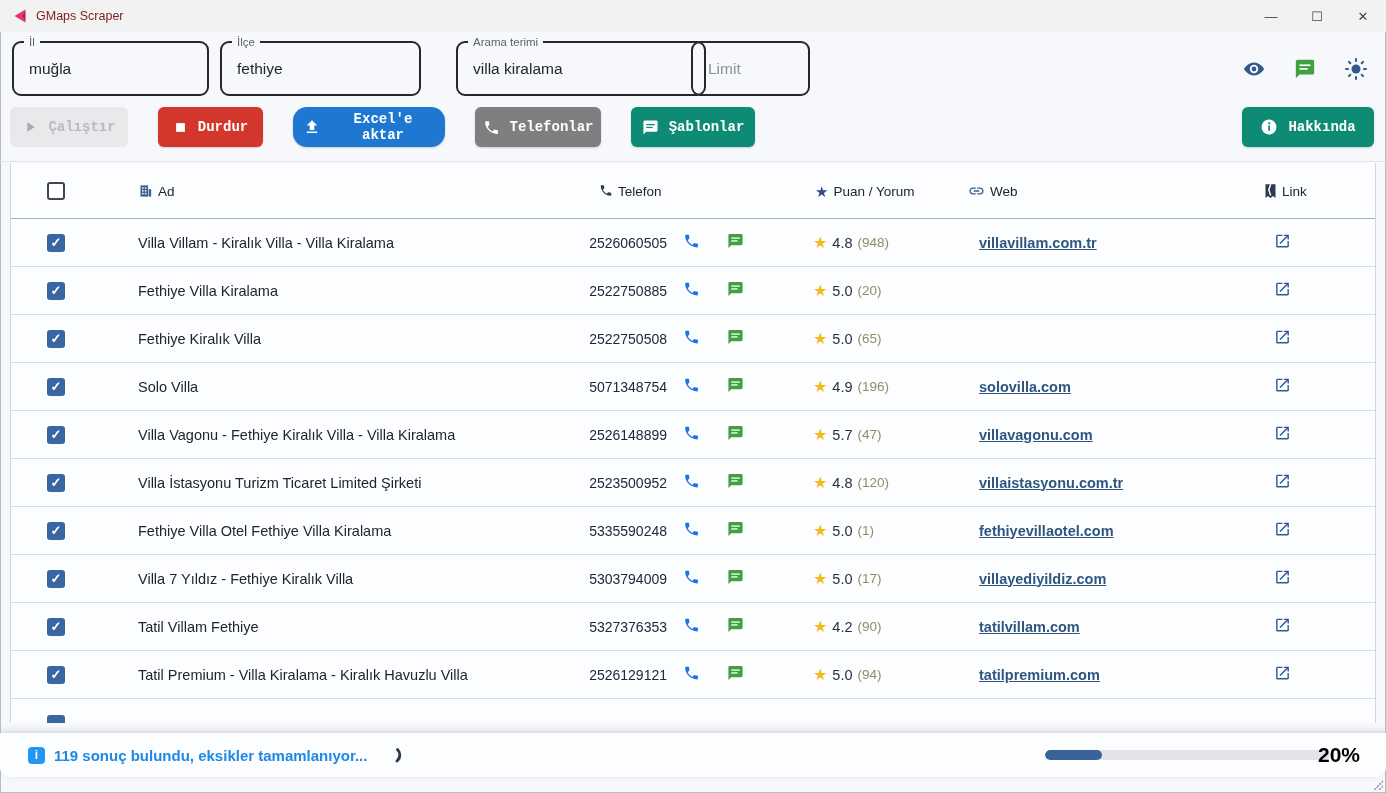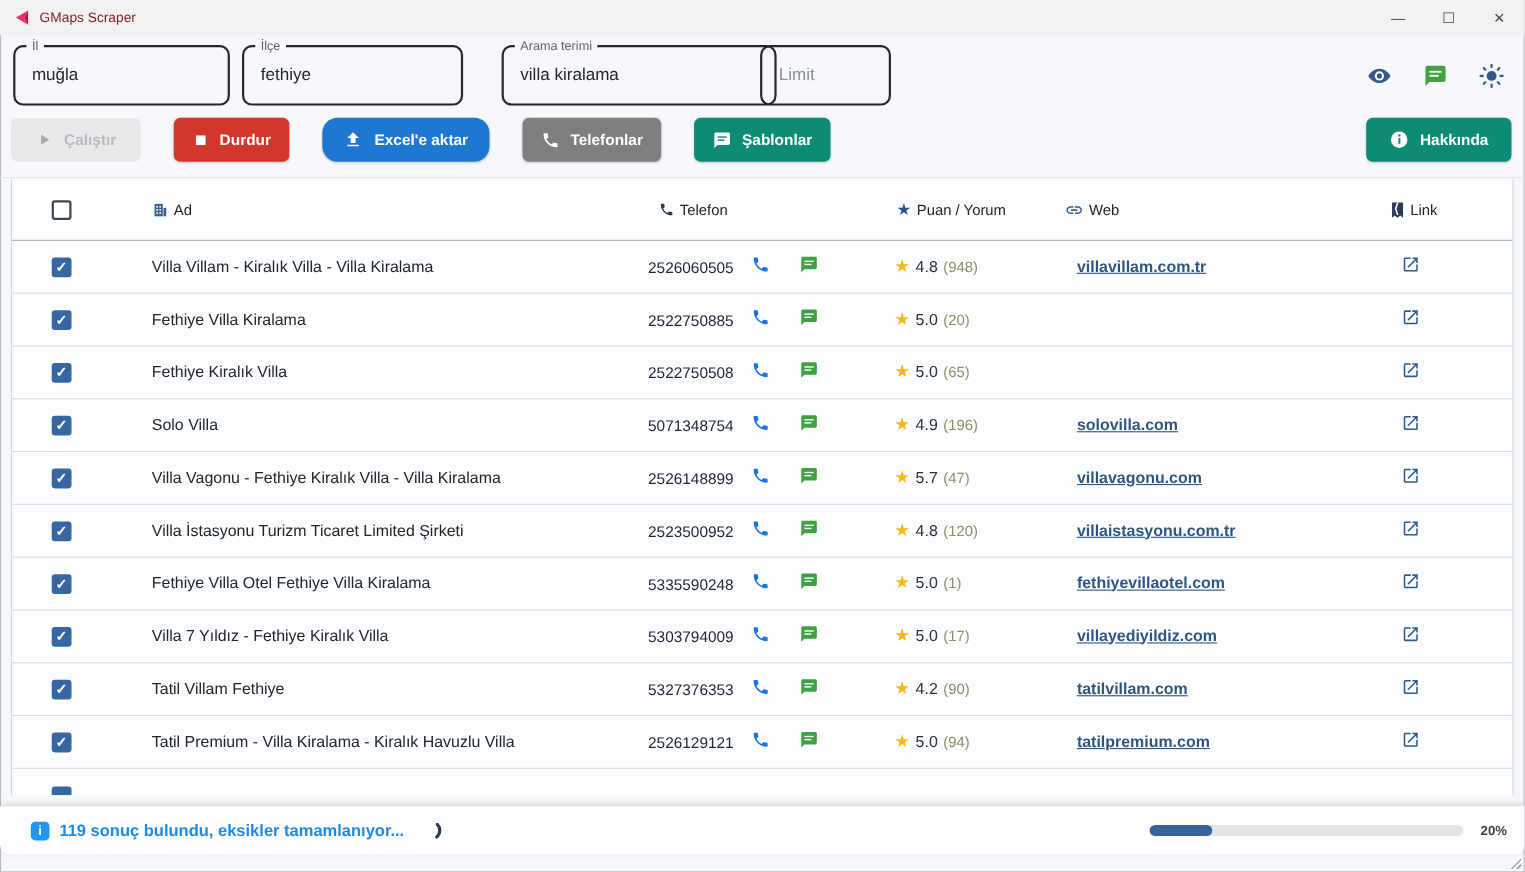--- a/index.html
+++ b/index.html
@@ -43,21 +43,21 @@
   .f-il  { left:12px;  width:197px; }
   .f-ilce{ left:220px; width:201px; }
   .f-arama{ left:456px; width:250px; }
   .f-limit{ left:691px; width:119px; }
   .form-icons { position:absolute; top:0; right:18px; height:58px; display:flex; align-items:center; gap:27px; }
   .form-icons .fic { width:24px; height:24px; display:flex; align-items:center; justify-content:center; cursor:pointer; }
   
   .btn-row { position:absolute; top:107px; left:10px; right:12px; height:40px; display:flex; gap:30px; }
   .btn {
     height:40px; border:none; border-radius:6px; display:flex; align-items:center; justify-content:center;
-    gap:10px; padding:0 10px; font-family:Liberation Sans, sans-serif;
+    gap:10px; padding:0 10px; font-family:Liberation Mono, monospace;
     font-size:14px; font-weight:bold; color:#fff; cursor:pointer;
     box-shadow:0 1px 2px rgba(0,0,0,.18);
   }
   .btn svg { flex:0 0 auto; }
   .btn-run   { background:#e9e9ec; color:#b9b9bf; width:118px; box-shadow:none; cursor:default; }
   .btn-stop  { background:#d3362c; width:105px; }
   .btn-export{ background:#1e78d2; width:152px;border-radius:14px; }
   .btn-phones{ background:#7f7f82; width:126px; }
   .btn-templates{ background:#0d8b75; width:124px; }
   .btn-about { background:#0d8b75; width:132px; margin-left:auto; }
@@ -101,22 +101,22 @@
     border-radius:0 0 9px 9px; display:flex; align-items:center;
   }
   .info-badge { margin-left:28px; width:17px; height:17px; border-radius:4px; background:#2196f3;
                 color:#fff; font-size:12px; font-weight:bold; display:flex; align-items:center;
                 justify-content:center; font-style:normal; }
   .status-text { margin-left:9px; font-size:15px; font-weight:bold; color:#1e88e5; }
   .spinner { margin-left:14px; width:22px; height:22px; }
   .progress-wrap { position:absolute; left:1045px; top:50%; transform:translateY(-50%);
                    width:285px; height:10px; border-radius:5px; background:#e2e4e9; overflow:hidden; }
   .progress-fill { height:100%; background:#38639a; border-radius:5px; }
-  .progress-label { position:absolute; left:1346px; top:50%; transform:translateY(-50%);
-                    font-size:12px; font-weight:bold; color:#404040; }
+  .progress-label { position:absolute; left:1318px; top:50%; transform:translateY(-50%);
+                    font-size:21px; font-weight:bold; color:#000000; }
   .resize-grip { position:absolute; right:3px; bottom:3px; width:10px; height:10px;
     background:linear-gradient(135deg, transparent 50%, #a9adb5 50%, #a9adb5 60%, transparent 60%, transparent 75%, #a9adb5 75%, #a9adb5 85%, transparent 85%); }
 </style>
 </head>
 <body>
 
 <div class="titlebar">
   <svg class="app-logo" viewBox="0 0 16 16">
     <path d="M14.5 1.5 L3.5 8 L14.5 14.5 L11 8 Z" fill="#e8336d"></path>
     <path d="M14.5 1.5 L11 8 L14.5 14.5 Z" fill="#b81747"></path>

